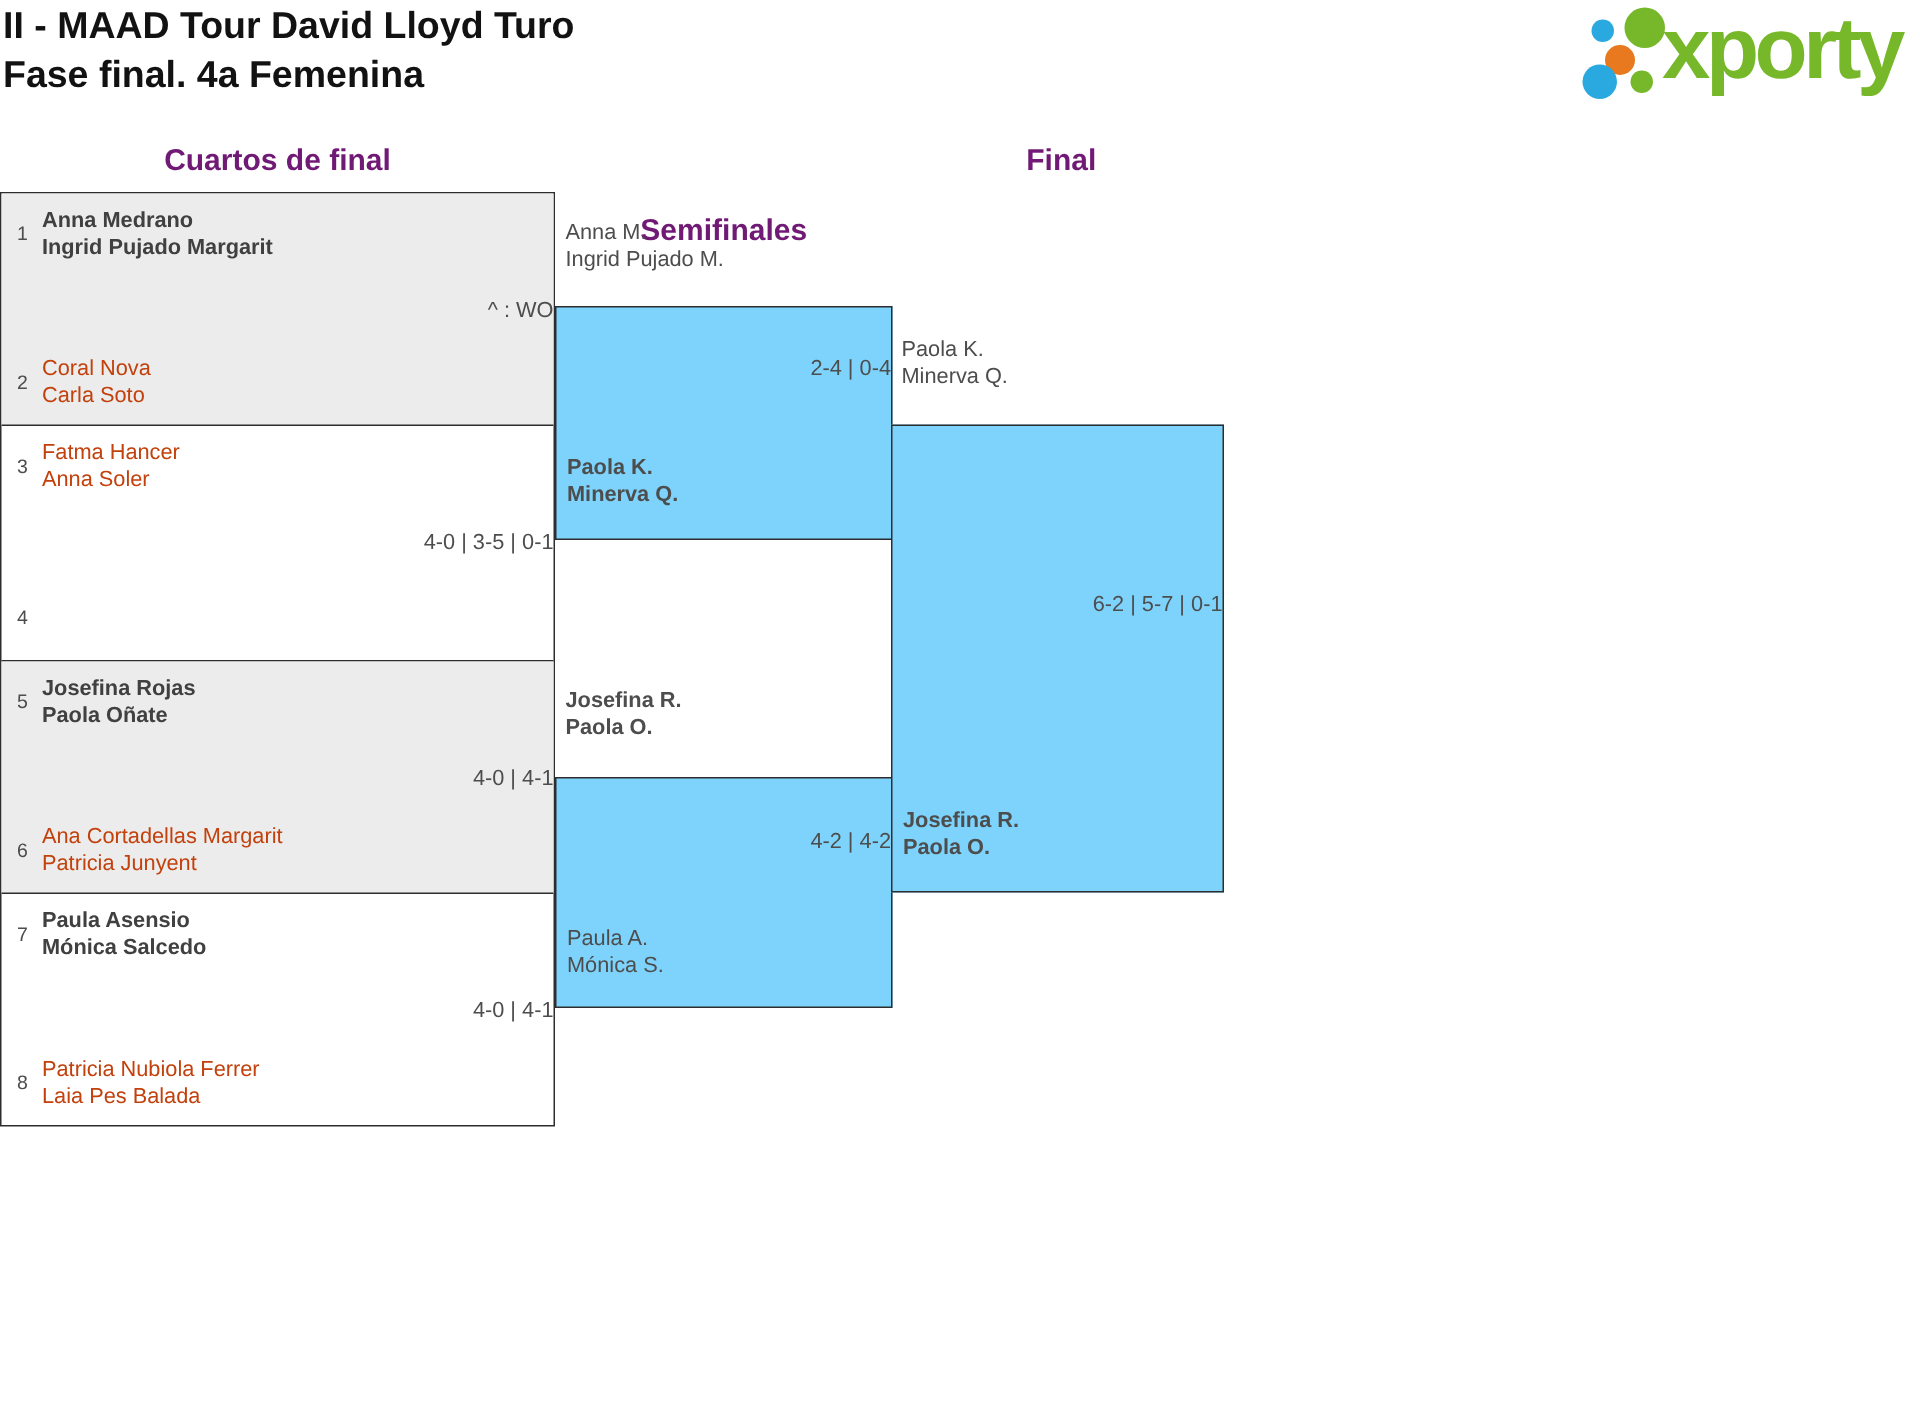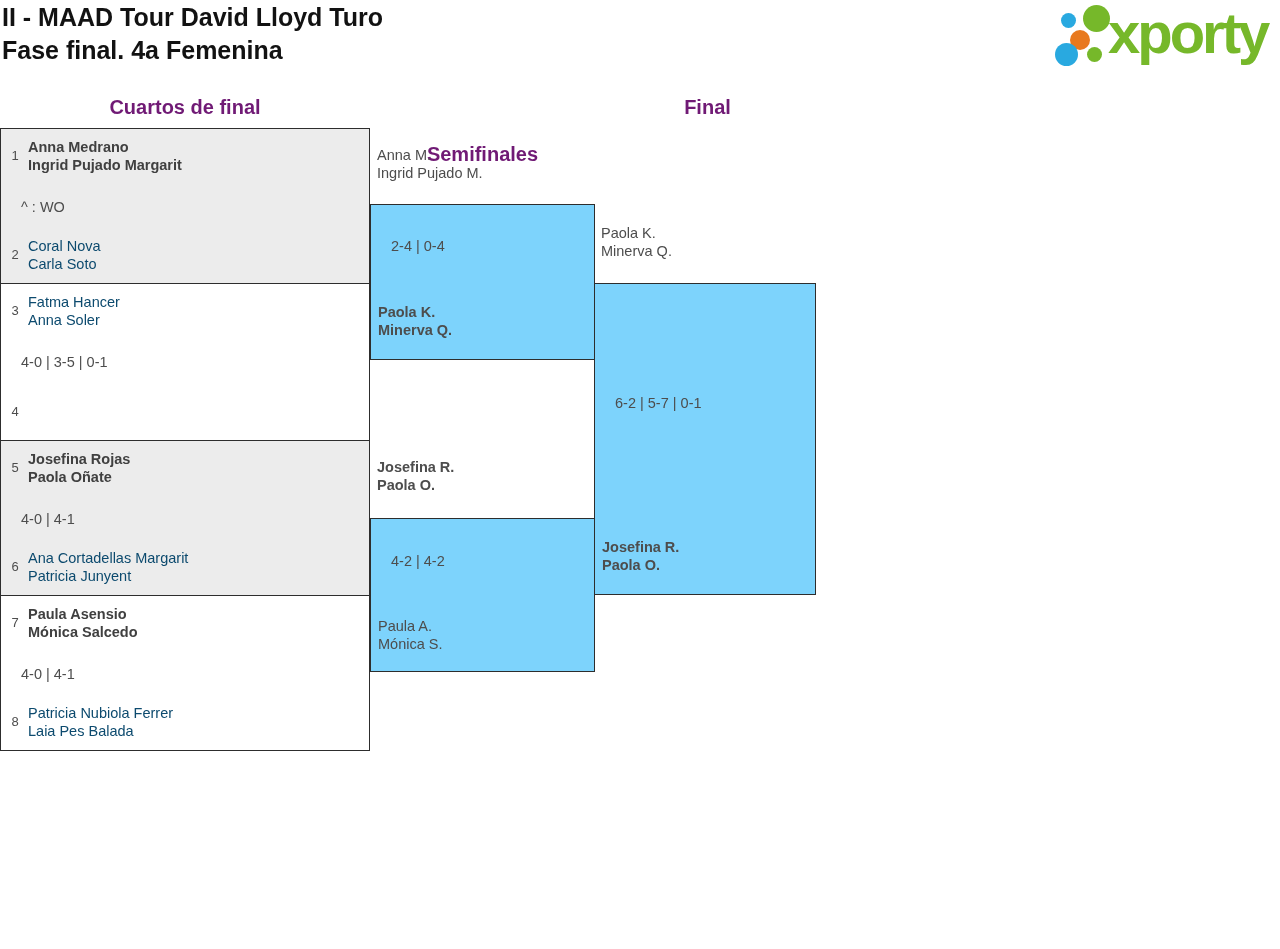--- a/index.html
+++ b/index.html
@@ -20,24 +20,24 @@
   
   .round-header{position:absolute;top:97px;text-align:center;font-size:20px;font-weight:700;color:#701a75;line-height:20px;}
   
   .qf-col{position:absolute;left:0;top:128px;width:370px;height:623px;border:1px solid #2d2d2d;box-sizing:border-box;background:#fff;}
   .qf-block{position:relative;box-sizing:border-box;}
   .qf-block.shaded{background:#ececec;}
   .qf-block.divider{border-bottom:1px solid #2d2d2d;}
   .h1{height:155px;} .h2{height:157px;} .h3{height:155px;} .h4{height:154px;}
   .seed{position:absolute;left:6px;width:16px;text-align:center;font-size:13px;color:#4d4d4d;line-height:36px;}
   .seed-top{top:9px;} .seed-bottom{bottom:10px;}
-  .team{position:absolute;left:27px;font-size:14.5px;line-height:18px;color:#0c4a6e;}
+  .team{position:absolute;left:27px;font-size:14.5px;line-height:18px;color:#c2410c;}
   .team-top{top:9px;} .team-bottom{bottom:10px;}
   .winner{color:#404040;font-weight:700;}
-  .score{position:absolute;left:0;right:0;text-align:left;font-size:14.5px;line-height:18px;color:#4d4d4d;margin-left:20px;}
+  .score{position:absolute;left:0;right:0;text-align:right;font-size:14.5px;line-height:18px;color:#4d4d4d;}
   .qf-block .score{top:69px;}
   
   .match-box{position:absolute;border:1px solid #2d2d2d;box-sizing:border-box;background:#7dd3fc;}
   .feed-names{position:absolute;font-size:14.5px;line-height:18px;color:#4d4d4d;white-space:nowrap;}
   .team-line{white-space:nowrap;}
 </style>
 </head>
 <body>
 
 <div class="page">

